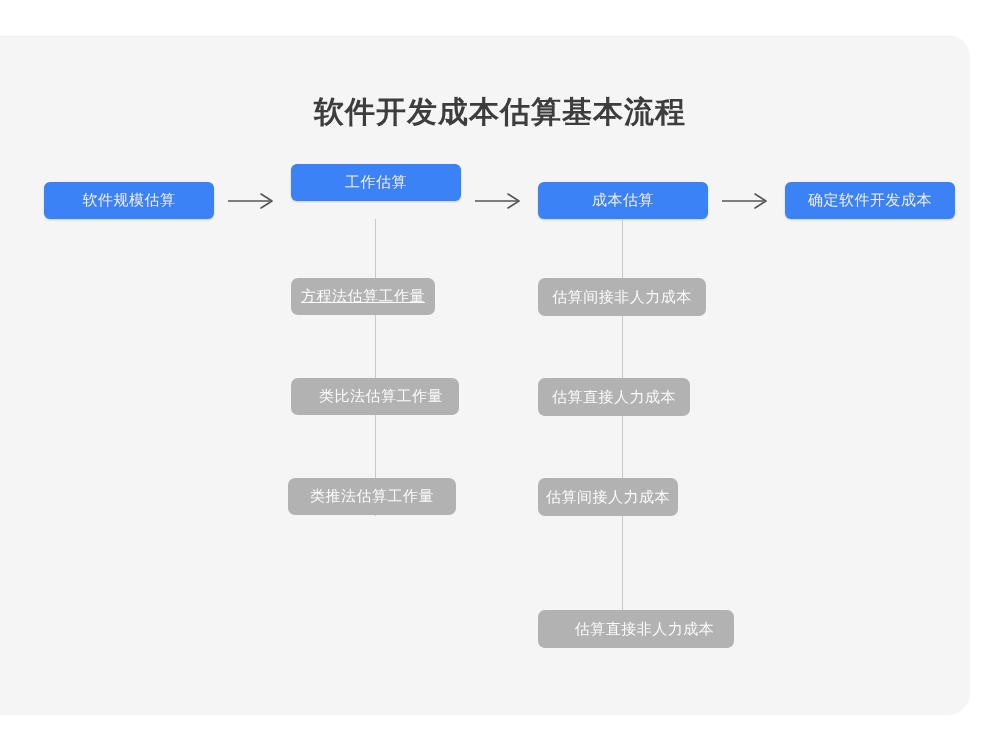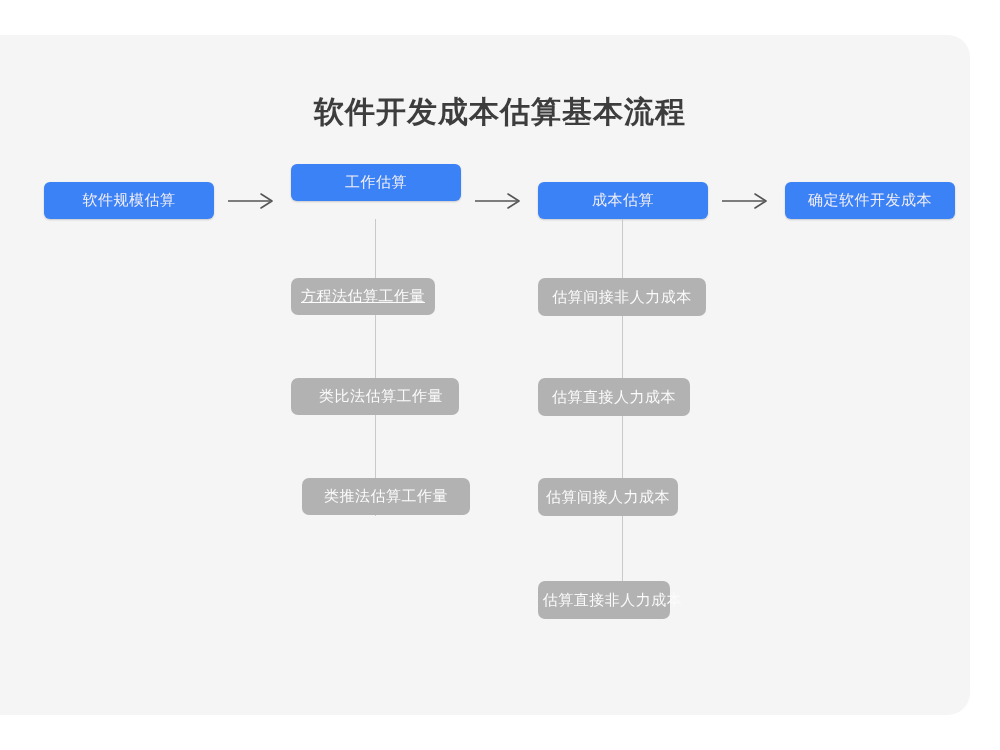--- a/index.html
+++ b/index.html
@@ -133,35 +133,35 @@
   <div class="vline" style="left:375px; top:219px; height:297px;"></div>
 
   <div class="node secondary" style="left:291px; top:278px; width:144px; height:37px;text-decoration:underline;">
     <span>方程法估算工作量</span>
   </div>
 
   <div class="node secondary" style="left:291px; top:378px; width:168px; height:37px;padding-left:12px;">
     <span>类比法估算工作量</span>
   </div>
 
-  <div class="node secondary" style="left:302px; top:478px; width:168px; height:37px;font-family:Liberation Mono, monospace;">
+  <div class="node secondary" style="left:288px; top:478px; width:168px; height:37px;font-family:Liberation Mono, monospace;">
     <span>类推法估算工作量</span>
   </div>
 
   <div class="vline" style="left:622px; top:219px; height:400px;"></div>
 
   <div class="node secondary" style="left:538px; top:278px; width:168px; height:38px;">
     <span>估算间接非人力成本</span>
   </div>
 
   <div class="node secondary" style="left:538px; top:378px; width:152px; height:38px;">
     <span>估算直接人力成本</span>
   </div>
 
   <div class="node secondary" style="left:538px; top:478px; width:140px; height:38px;">
     <span>估算间接人力成本</span>
   </div>
 
-  <div class="node secondary" style="left:538px; top:581px; width:132px; height:38px;padding-left:17px;">
+  <div class="node secondary" style="left:538px; top:610px; width:196px; height:38px;padding-left:17px;">
     <span>估算直接非人力成本</span>
   </div>
 
 </div>
 
 </body></html>

